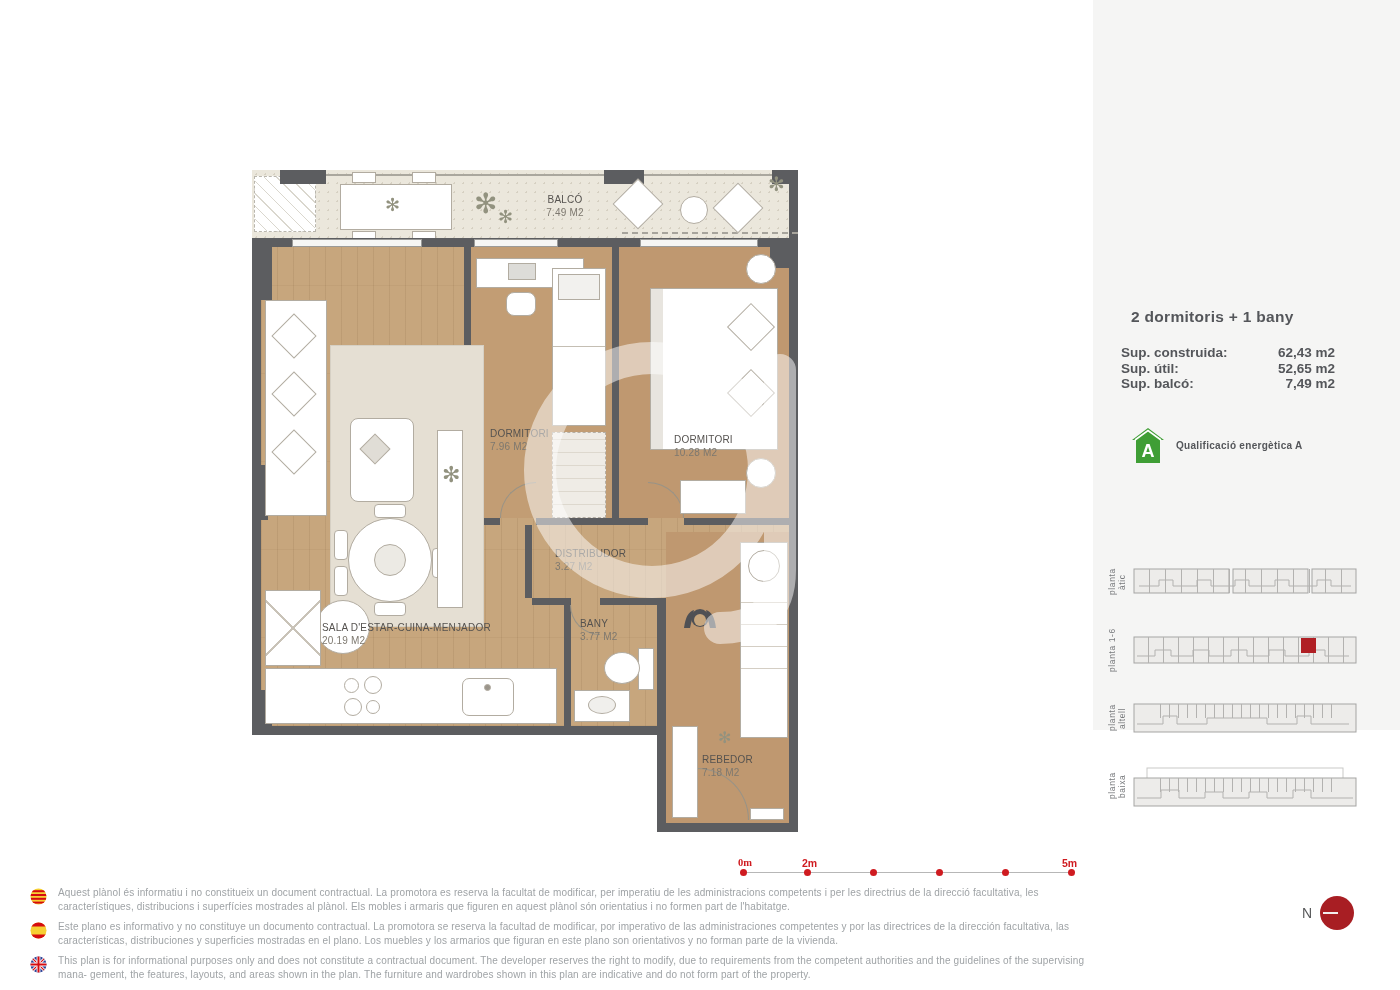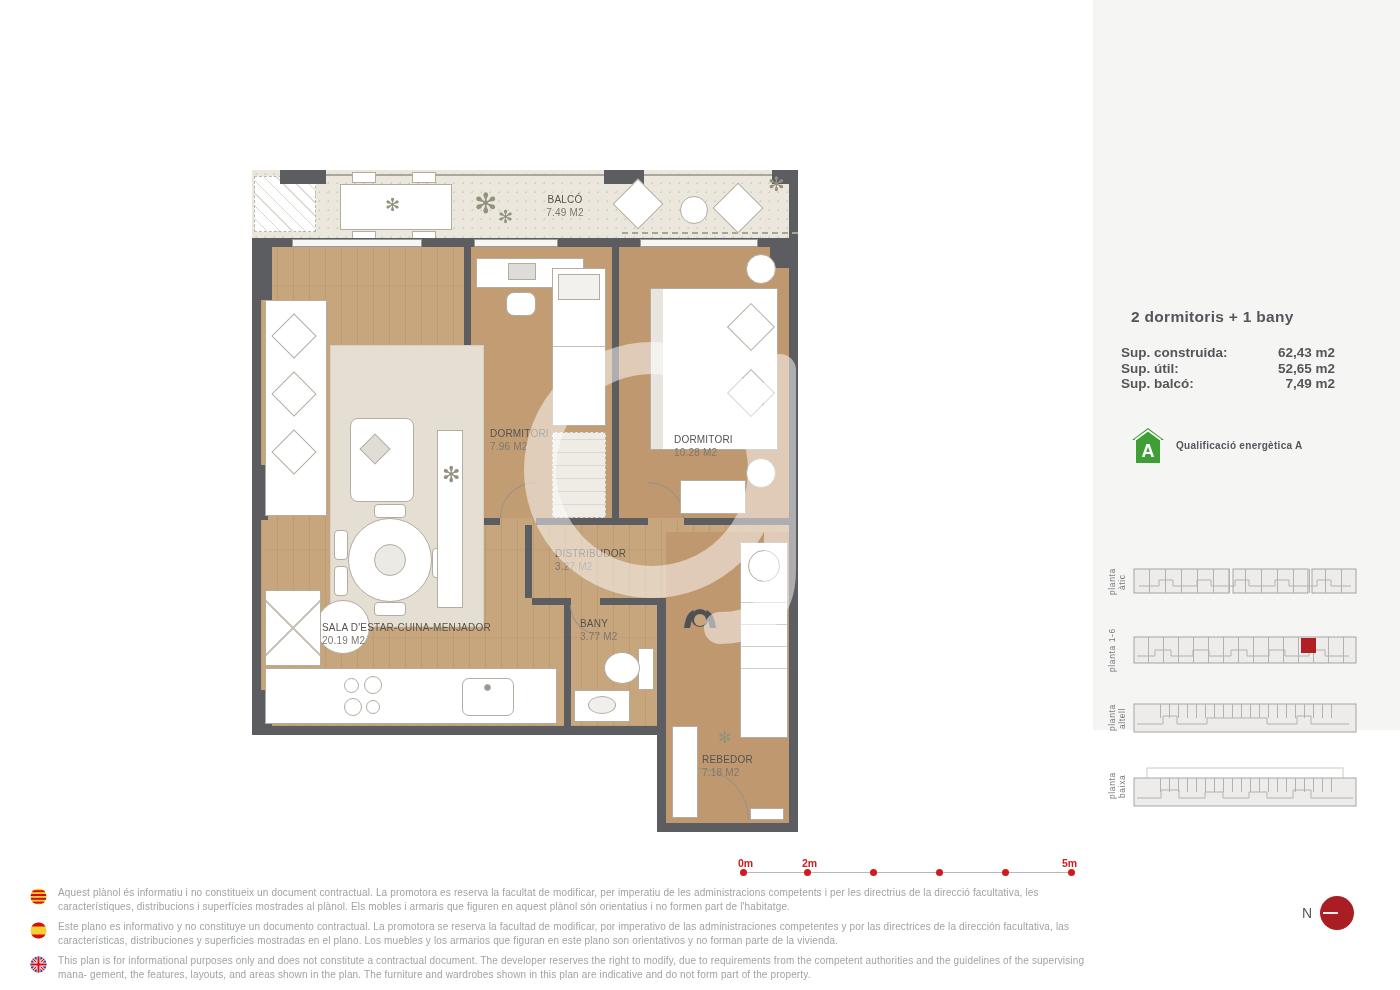--- a/index.html
+++ b/index.html
@@ -317,21 +317,21 @@
 </div>
 
 <div class="scalebar">
   <div class="scale-line"></div>
   <div class="scale-dot" style="left:0;"></div>
   <div class="scale-dot" style="left:64px;"></div>
   <div class="scale-dot" style="left:130px;"></div>
   <div class="scale-dot" style="left:196px;"></div>
   <div class="scale-dot" style="left:262px;"></div>
   <div class="scale-dot" style="left:328px;"></div>
-  <span class="scale-lab" style="left:-2px;">0m</span>
+  <span class="scale-lab" style="left:-2px;font-family:Liberation Serif, serif;">0m</span>
   <span class="scale-lab" style="left:62px;">2m</span>
   <span class="scale-lab" style="left:322px;">5m</span>
 </div>
 
 <div class="north">
   <span class="north-n">N</span>
   <div class="north-circle">
     <div class="north-needle"></div>
   </div>
 </div>

